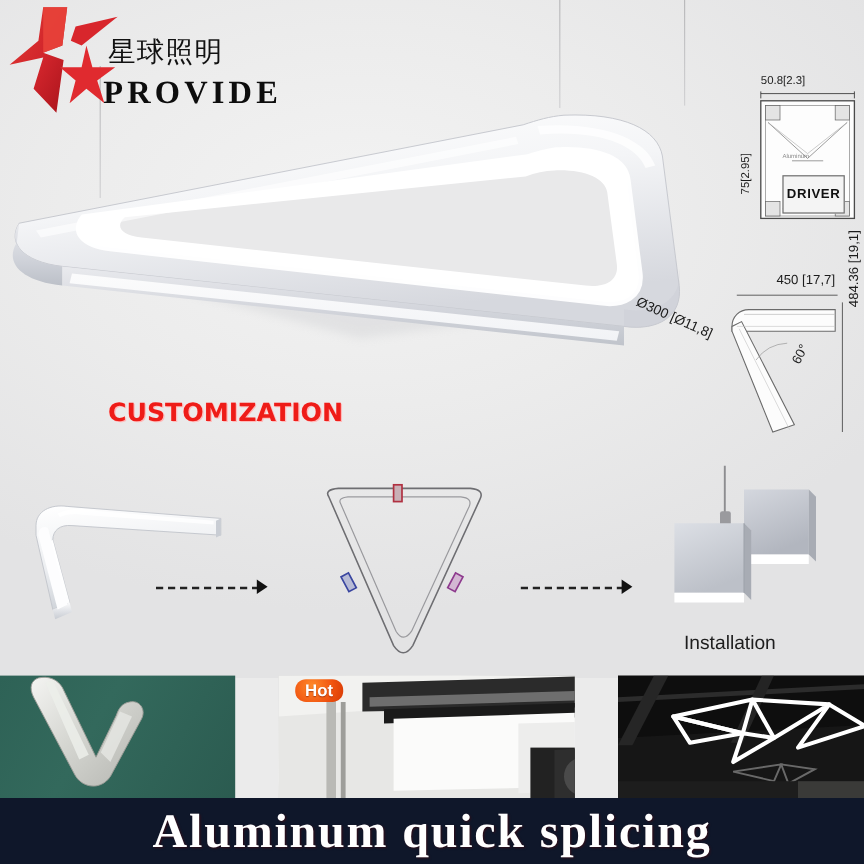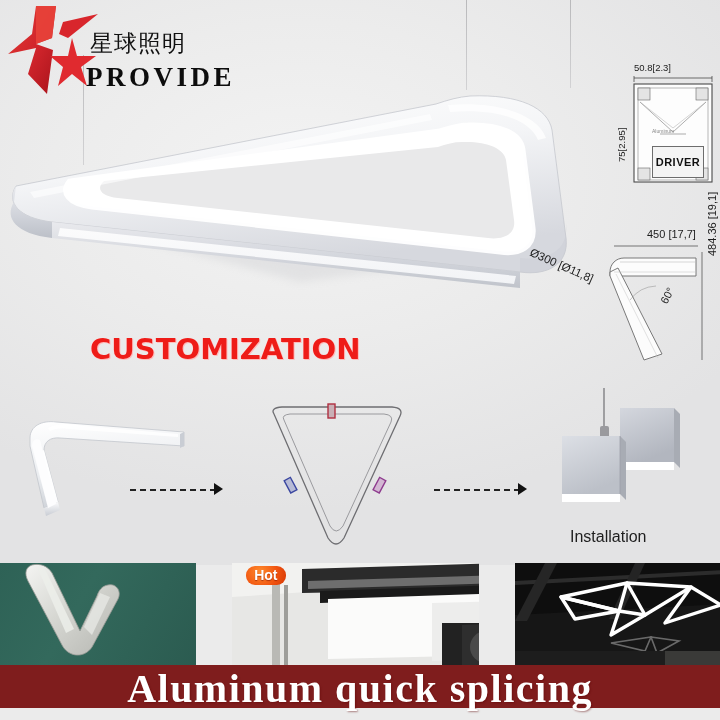--- a/index.html
+++ b/index.html
@@ -53,21 +53,21 @@
   
   .promo{
     position:absolute;left:96px;
     color:#ee1c18;font-weight:700;
     font-family:"DejaVu Sans", sans-serif;
     letter-spacing:0px;
     text-shadow:1px 1px 0 #fbb,-0.5px -0.5px 0 #ffd9d9;
     white-space:nowrap;
   }
   .promo-1{top:280px;font-size:29px;}
-  .promo-2{left:90px;top:332px;font-size:29px;}
+  .promo-2{left:90px;top:332px;font-size:21px;}
 
   
   .tech-section{position:absolute;left:612px;top:62px;width:106px;height:130px;}
   .tech-corner{position:absolute;left:600px;top:228px;width:120px;height:140px;}
   .tech-txt{position:absolute;font-size:9.5px;color:#1c1c1c;white-space:nowrap;
     font-family:"Liberation Sans", sans-serif;}
   .tech-txt.vert{transform:rotate(-90deg);transform-origin:left top;}
   .driver-box{
     position:absolute;border:1px solid #6d6d6d;background:#f4f4f4;
     display:flex;align-items:center;justify-content:center;
@@ -96,22 +96,22 @@
     background:radial-gradient(circle at 35% 30%,#ff8a2b 0%,#f0520f 60%,#d63a06 100%);
     color:#fff;font-weight:700;font-size:14px;
     padding:1px 8px 2px 8px;border-radius:9px;
     font-family:"Liberation Sans", sans-serif;
     text-shadow:0 1px 1px rgba(120,20,0,.6);
     z-index:3;
   }
 
   
   .banner{
-    position:absolute;left:0;top:665px;width:720px;height:43px;
-    background:#7f1d1d;display:flex;align-items:flex-start;justify-content:center;
+    position:absolute;left:0;top:665px;width:720px;height:55px;
+    background:#0f172a;display:flex;align-items:center;justify-content:center;
   }
   .banner span{
     font-family:"Liberation Serif", serif;
     font-size:40px;font-weight:700;color:#fff;letter-spacing:1.5px;
     text-shadow:1px 1px 2px rgba(90,0,0,.45);
     white-space:nowrap;
   }
 </style>
 </head>
 <body>

